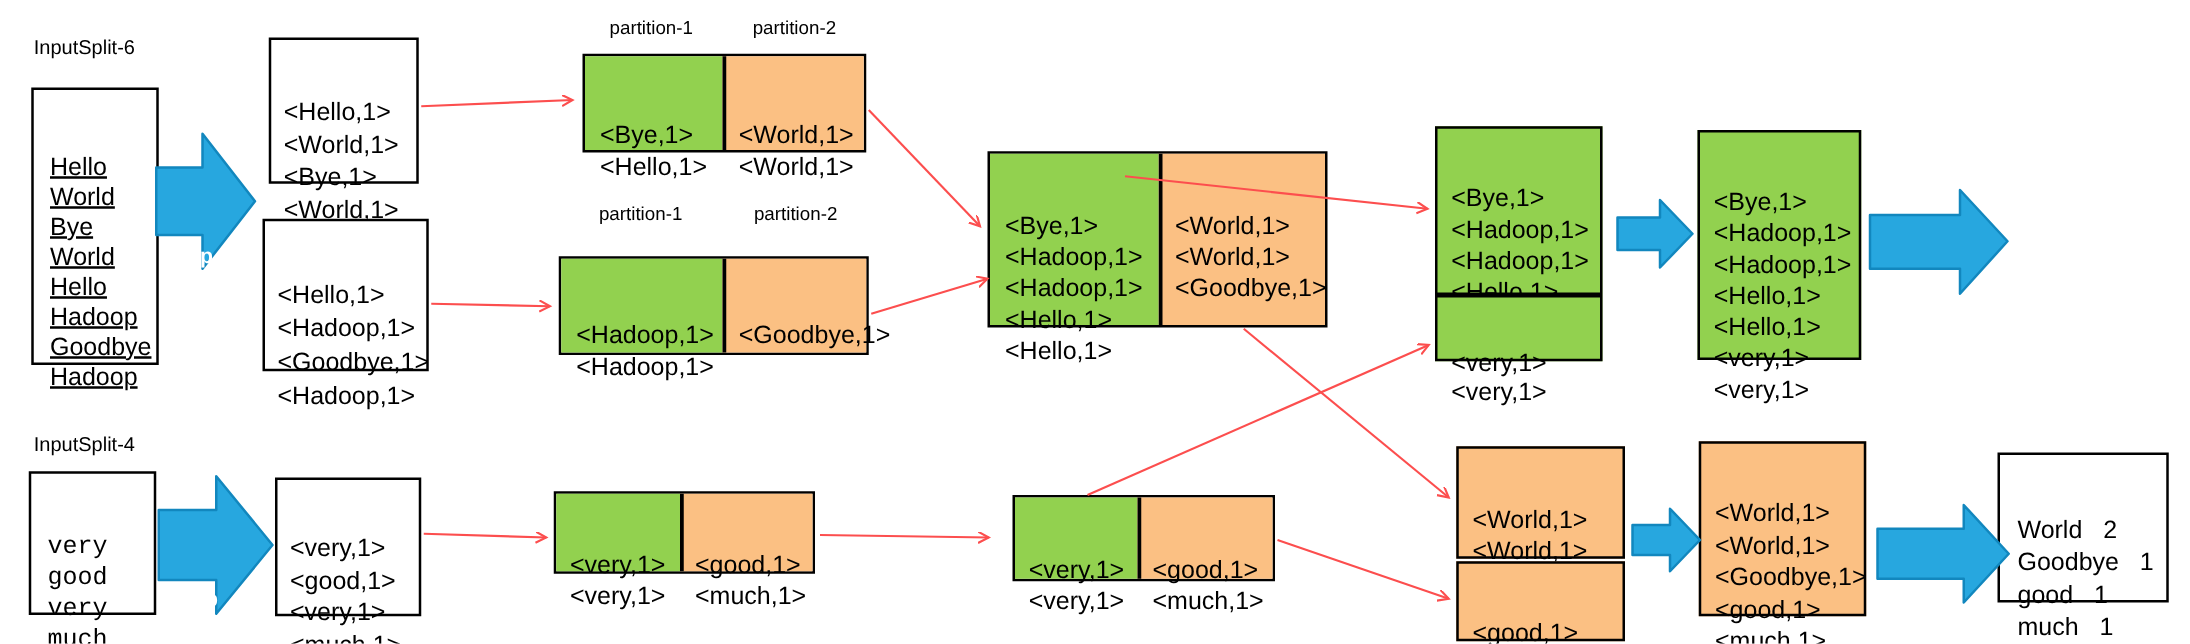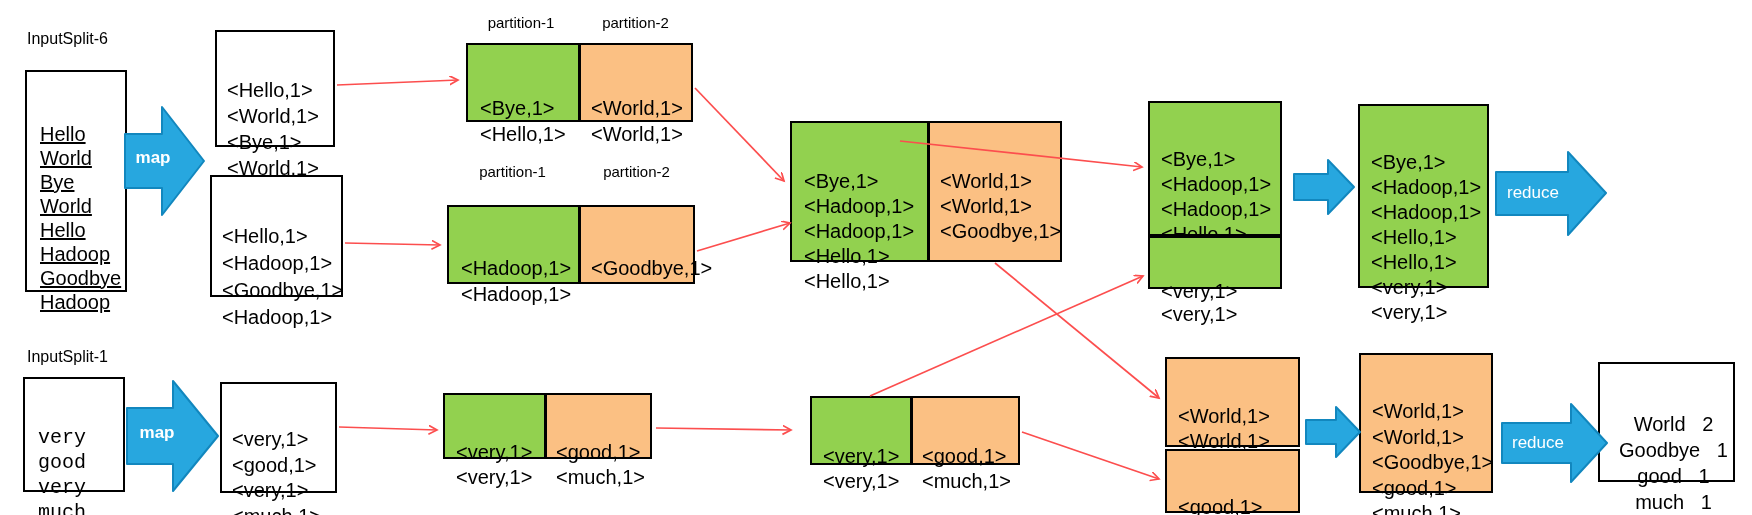--- a/index.html
+++ b/index.html
@@ -12,21 +12,21 @@
   .wbox{position:absolute;box-sizing:border-box;border:2px solid #000;background:#fff;}
   .gbox{position:absolute;box-sizing:border-box;border:2px solid #000;background:var(--green);}
   .obox{position:absolute;box-sizing:border-box;border:2px solid #000;background:var(--orange);}
   .split{position:absolute;box-sizing:border-box;border:2px solid #000;display:flex;background:#fff;}
   .cell{box-sizing:border-box;height:100%;}
   .cell.green{background:var(--green);}
   .cell.orange{background:var(--orange);border-left:3px solid #000;}
   .lines{white-space:pre-wrap;font-size:20px;margin-top:40px;}
   .caption{position:absolute;font-size:16px;}
   .plabel{position:absolute;font-size:15px;text-align:center;}
-  .arrow-label{position:absolute;color:#fff;text-align:center;z-index:6;font-size:17px;}
+  .arrow-label{position:absolute;color:#fff;text-align:center;z-index:6;font-size:17px;margin-top:47px;}
   svg.overlay{position:absolute;left:0;top:0;z-index:5;pointer-events:none;}
   .connector{stroke:var(--connector-red,#fc4e4e);stroke-width:1.7;fill:none;}
   .connector-head{stroke:var(--connector-red,#fc4e4e);stroke-width:1.7;fill:none;}
   .block-arrow{fill:var(--arrow-blue,#27a7df);stroke:var(--arrow-blue-border,#1287be);
                stroke-width:2;stroke-linejoin:round;}
 </style>
 </head>
 <body>
 
 <div id="stage">
@@ -95,21 +95,21 @@
 &lt;Hello,1&gt;
 &lt;Hello,1&gt;</div>
     </div>
     <div class="cell orange" style="width:133px;">
       <div class="lines" style="padding:6px 0 0 10px;line-height:25px;">&lt;World,1&gt;
 &lt;World,1&gt;
 &lt;Goodbye,1&gt;</div>
     </div>
   </div>
 
-  <div class="caption" style="left:27px;top:348px;">InputSplit-1</div>
+  <div class="caption" style="left:27px;top:348px;">InputSplit-4</div>
 
   <div class="wbox" style="left:23px;top:377px;width:102px;height:115px;">
     <div class="lines" style="padding:6px 0 0 13px;line-height:25px;font-family:Liberation Mono, monospace;">very
 good
 very
 much</div>
   </div>
 
   <div class="arrow-label" style="left:131px;top:423px;width:52px;font-weight:bold;">map</div>
 
@@ -181,21 +181,21 @@
     <div class="lines" style="padding:4px 0 0 11px;line-height:25.5px;">&lt;World,1&gt;
 &lt;World,1&gt;
 &lt;Goodbye,1&gt;
 &lt;good,1&gt;
 &lt;much,1&gt;</div>
   </div>
 
   <div class="arrow-label" style="left:1502px;top:433px;width:72px;">reduce</div>
 
   <div class="wbox" style="left:1598px;top:362px;width:137px;height:120px;">
-    <div class="lines" style="padding:7px 0 0 14px;line-height:26px;text-align:center;">World   2
+    <div class="lines" style="padding:7px 0 0 14px;line-height:26px;">World   2
 Goodbye   1
 good   1
 much   1</div>
   </div>
 
   <svg class="overlay" width="1752" height="515" viewBox="0 0 1752 515">
     <defs>
       <marker id="ah" markerWidth="13" markerHeight="13" refX="8.5" refY="4.5" orient="auto" markerUnits="userSpaceOnUse">
         <path class="connector-head" d="M0,0 L8.5,4.5 L0,9"></path>
       </marker>

